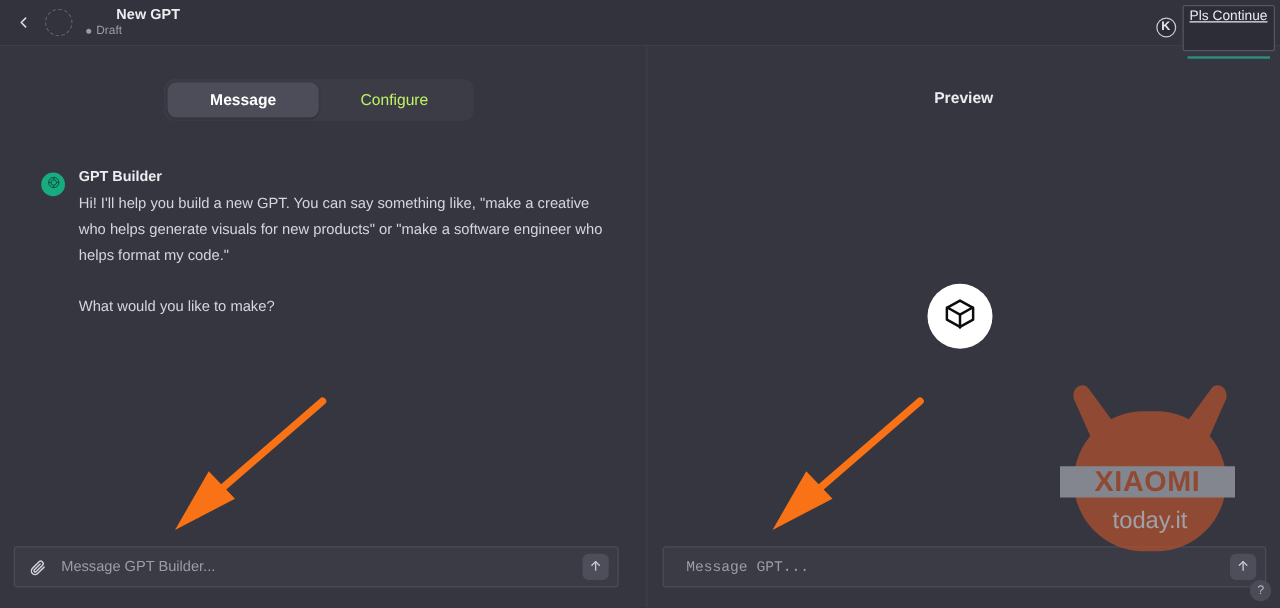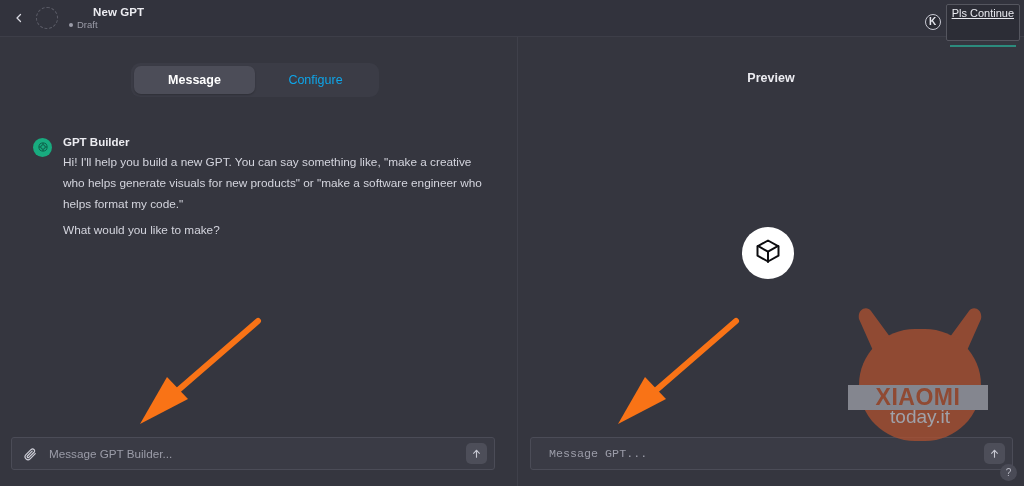--- a/index.html
+++ b/index.html
@@ -94,38 +94,38 @@
   }
   .tab {
     flex: 1; height: 28px; border-radius: 7px;
     display: flex; align-items: center; justify-content: center;
     font-size: 12.5px; cursor: pointer;
   }
   .tab.active {
     background: #4c4d58; color: #ffffff; font-weight: bold;
     box-shadow: 0 1px 2px rgba(0,0,0,.22);
   }
-  .tab.inactive { color: #0ea5e9; }
+  .tab.inactive { color: #bef264; }
 
   
   .message { position: absolute; left: 33px; top: 99px; width: 450px; display: flex; }
   .builder-avatar {
     width: 19px; height: 19px; border-radius: 50%;
     background: #18ab7f; flex: 0 0 19px; margin-top: 2px;
     display: flex; align-items: center; justify-content: center;
   }
   .msg-body { margin-left: 11px; flex: 1; }
   .msg-author {
     font-size: 11.5px; font-weight: bold; color: #ececf1;
     margin-bottom: 4px;
   }
   .msg-text {
     font-size: 11.8px; color: #d4d5de; line-height: 21px;
   }
-  .msg-text .para2 { margin-top: 5px; display: block; }
+  .msg-text .para2 { margin-top: 20px; display: block; }
 
   
   .preview-title {
     position: absolute; top: 34px; left: 0; width: 506px;
     text-align: center; font-size: 12.5px;
     font-weight: bold; color: #ececf1;
   }
   .cube-badge {
     position: absolute; left: 224px; top: 190px;
     width: 52px; height: 52px; border-radius: 50%;
@@ -159,21 +159,21 @@
   .arrow-svg { position: absolute; pointer-events: none; }
   #arrow-left  { left: 130px; top: 315px; }
   #arrow-right { left: 608px; top: 315px; }
 
   
   .watermark {
     position: absolute; left: 845px; top: 303px;
     width: 150px; height: 160px; opacity: .72; pointer-events: none;
   }
   .wm-band {
-    position: absolute; left: 3px; top: 82px;
+    position: absolute; left: 3px; top: 70px;
     width: 140px; height: 25px; background: #a3a5ae;
     display: flex; align-items: center; justify-content: center;
   }
   .wm-xiaomi {
     font-size: 23px; font-weight: bold; color: #b3522f;
     letter-spacing: .5px; line-height: 1;
   }
   .wm-today {
     position: absolute; left: 0; top: 103px; width: 150px;
     text-align: center; font-size: 19px; color: #c9cbd2;

